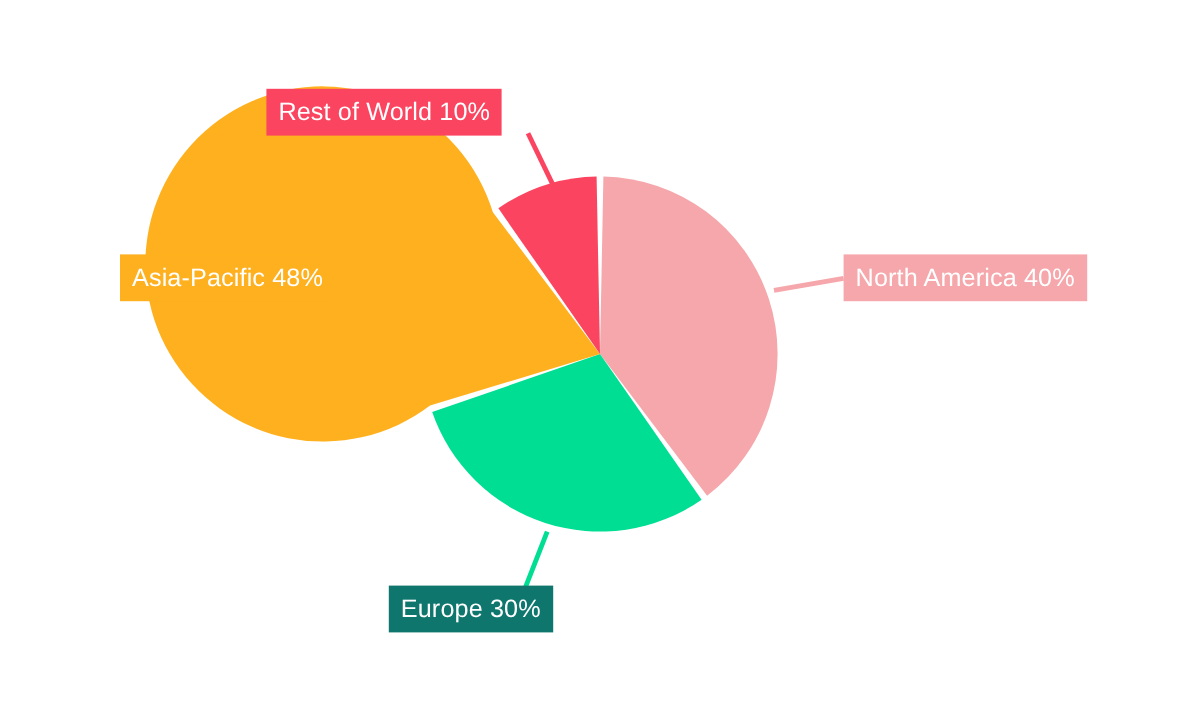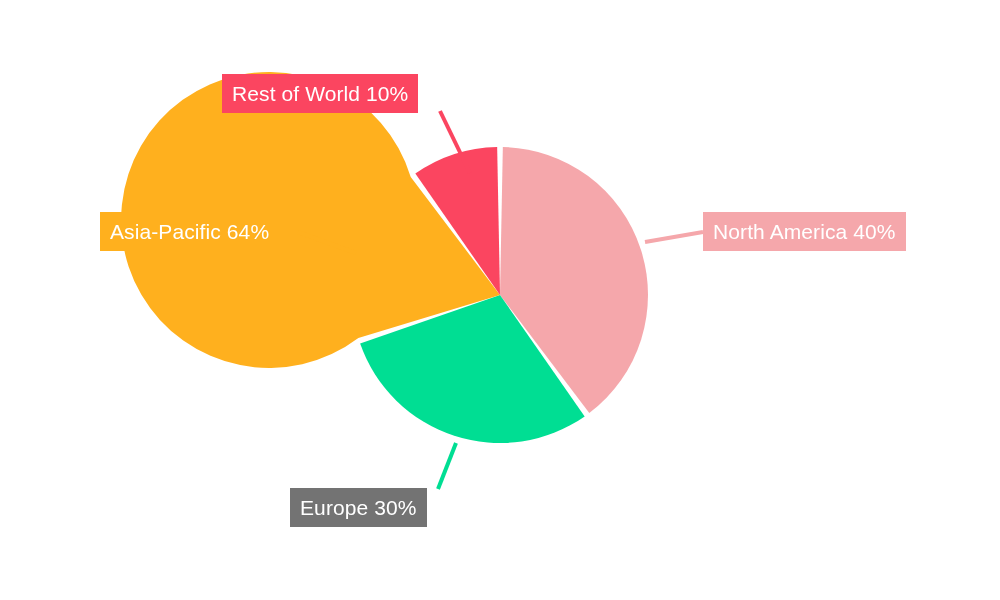--- a/index.html
+++ b/index.html
@@ -76,24 +76,24 @@
       <path id="leader-asia-pacific" fill="none" stroke-width="4" stroke-linecap="butt" d="M 298 232 L 356 253" stroke="#FFB01E"></path>
       <path id="leader-rest-of-world" fill="none" stroke-width="4" stroke-linecap="butt" d="M 440 111 L 470 173" stroke="#FB4560"></path>
     </g>
   </svg>
 
   <div class="callout-label" id="label-north-america" style="background: rgb(245, 167, 171);">
     <span>North America 40%</span>
   </div>
 
   <div class="callout-label" id="label-asia-pacific" style="background: rgb(255, 176, 30);">
-    <span>Asia-Pacific 64%</span>
+    <span>Asia-Pacific 48%</span>
   </div>
 
   <div class="callout-label" id="label-rest-of-world" style="background: rgb(251, 69, 96);">
     <span>Rest of World 10%</span>
   </div>
 
-  <div class="callout-label" id="label-europe" style="background: #737373;">
+  <div class="callout-label" id="label-europe" style="background: #0f766e; margin-left: 34px;">
     <span>Europe 30%</span>
   </div>
 
 </div>
 
 </body></html>

